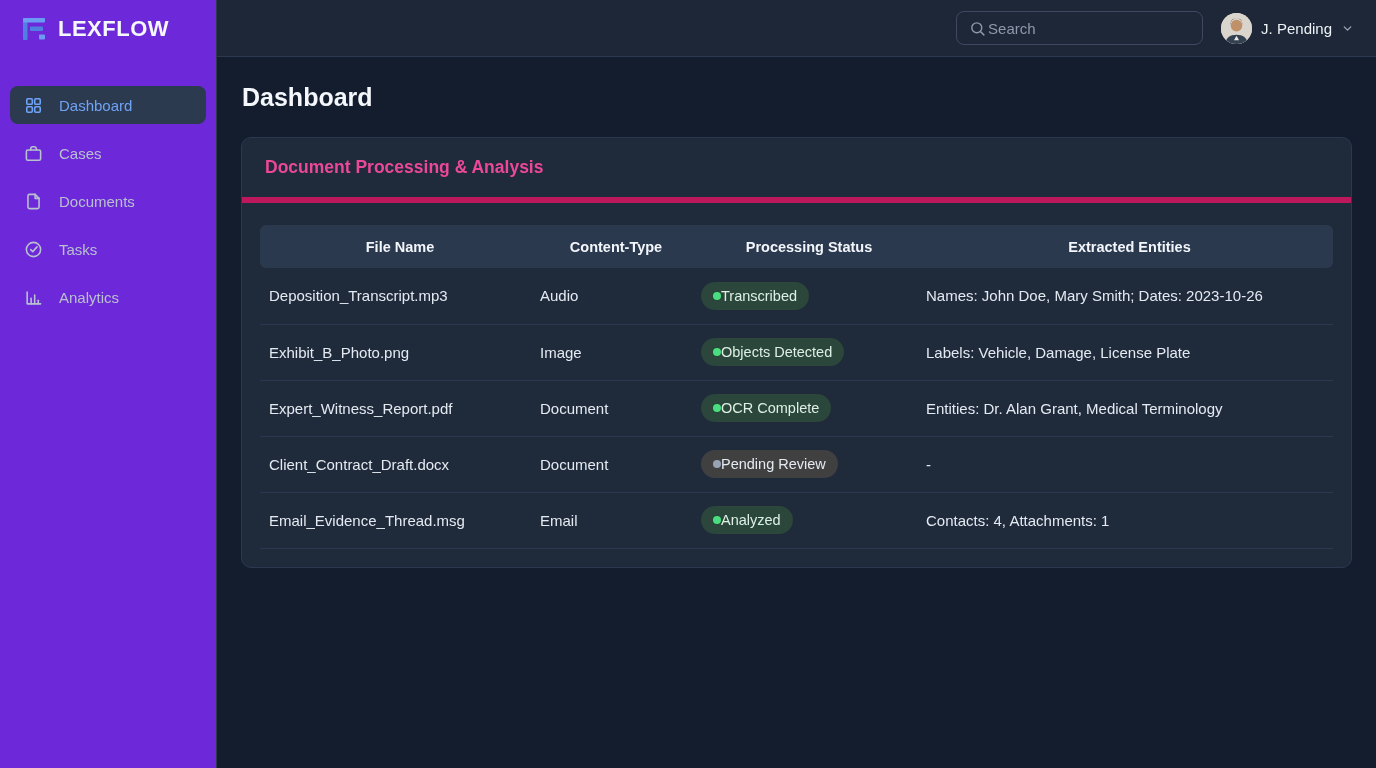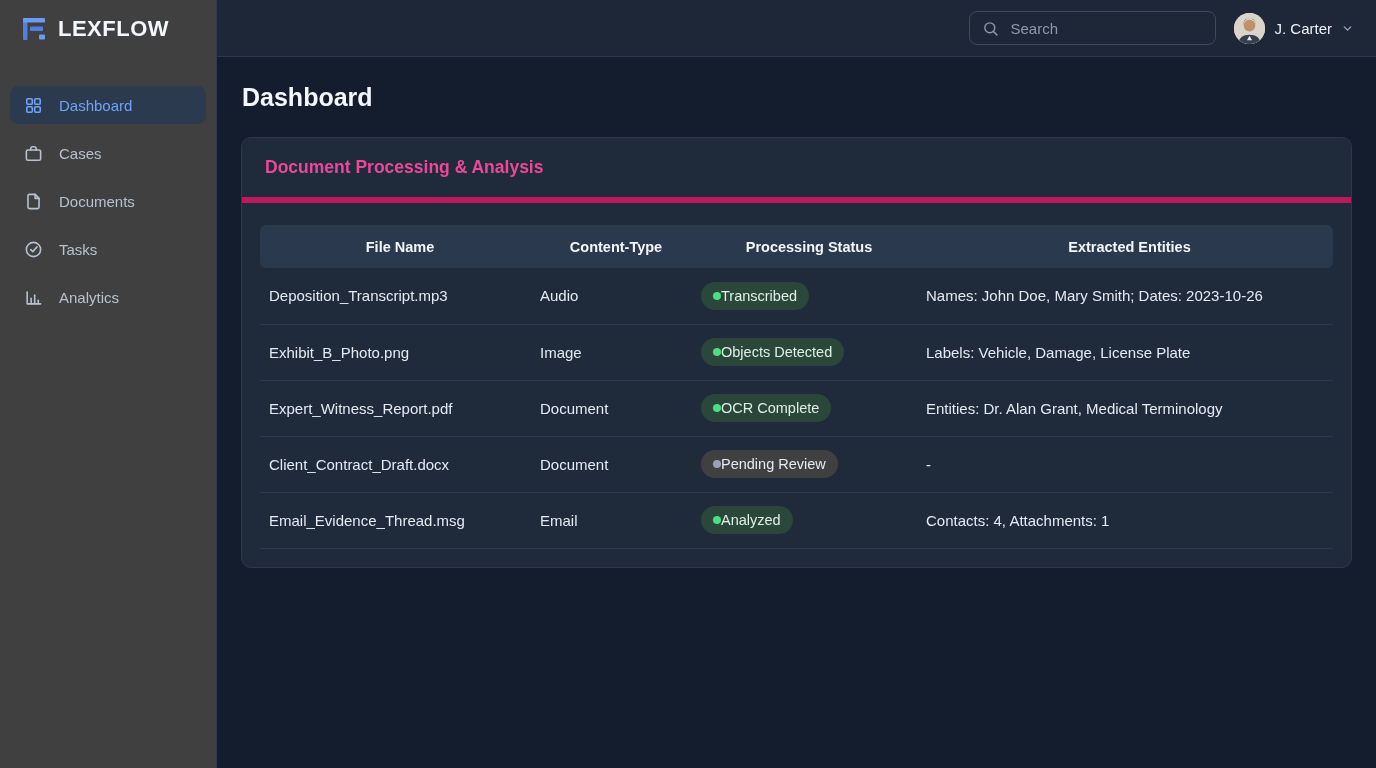--- a/index.html
+++ b/index.html
@@ -6,41 +6,41 @@
   html,body { margin:0; padding:0; }
   body {
     width:1376px; height:768px; overflow:hidden;
     background:#141d2e; color:#e6ebf2;
     font-family:"Liberation Sans", sans-serif;
     display:flex;
   }
   
   .sidebar {
     width:217px; min-width:217px; height:768px;
-    background:#404040; border-right:1px solid #2e3b4f;
+    background:#6d28d9; border-right:1px solid #2e3b4f;
     display:flex; flex-direction:column;
   }
   .logo-row { display:flex; align-items:center; gap:10px; height:57px; padding:0 20px; }
   .logo-mark { width:28px; height:28px; display:block; }
   .logo-text { font-size:22px; font-weight:700; color:#f4f7fb; letter-spacing:.5px; }
   .nav { margin-top:29px; display:flex; flex-direction:column; gap:10px; padding:0 10px; }
   .nav-item {
     display:flex; align-items:center; gap:16px; height:38px; padding:0 14px;
     border-radius:8px; color:#b8c1cf; font-size:15px; cursor:pointer;
   }
   .nav-item svg { width:19px; height:19px; flex:none; }
   .nav-item.active { background:#2c3a50; color:#6fa3f5; }
   
   .right { flex:1; display:flex; flex-direction:column; min-width:0; }
   .topbar {
     height:57px; min-height:57px; background:#1d2737; border-bottom:1px solid #2b3850;
     display:flex; align-items:center; justify-content:flex-end; gap:18px; padding:0 22px;
   }
   .search-box {
-    display:flex; align-items:center; gap:9px; width:247px; height:34px;
+    display:flex; align-items:center; width:247px; height:34px;
     border:1px solid #3d4a61; border-radius:8px; padding:0 12px; background:#1d2737;
   }
   .search-box svg { width:17px; height:17px; color:#8d99ab; flex:none; }
   .search-box input {
     background:transparent; border:none; outline:none; width:100%;
     color:#dfe6ef; font-size:15px; font-family:inherit;
   }
   .search-box input::placeholder { color:#8d99ab; }
   .user { display:flex; align-items:center; gap:9px; cursor:pointer; }
   .avatar { width:31px; height:31px; border-radius:50%; overflow:hidden; background:#dcd9d4; flex:none; }
@@ -149,21 +149,21 @@
     <div class="user">
       <span class="avatar">
         <svg viewBox="0 0 32 32" aria-hidden="true">
           <rect width="32" height="32" fill="#d9d4cc"></rect>
           <circle cx="16" cy="13" r="6" fill="#c09068"></circle>
           <path d="M9.5 12a6.5 6.5 0 0 1 13 0c0-1.5-1-6.5-6.5-6.5S9.5 10.5 9.5 12z" fill="#3a2e26"></path>
           <path d="M4.5 32c0-6.2 5.1-9.5 11.5-9.5S27.5 25.8 27.5 32z" fill="#33404f"></path>
           <path d="M16 23.5l-2.6 4.5h5.2z" fill="#e9e9e7"></path>
         </svg>
       </span>
-      <span class="user-name">J. Carter</span>
+      <span class="user-name">J. Pending</span>
       <svg class="chev" viewBox="0 0 24 24" fill="none" stroke="currentColor" stroke-width="2.5" stroke-linecap="round" stroke-linejoin="round">
         <path d="M6 9l6 6 6-6"></path>
       </svg>
     </div>
   </header>
 
   <main class="main">
     <h1 class="page-title">Dashboard</h1>
 
     <section class="card">

